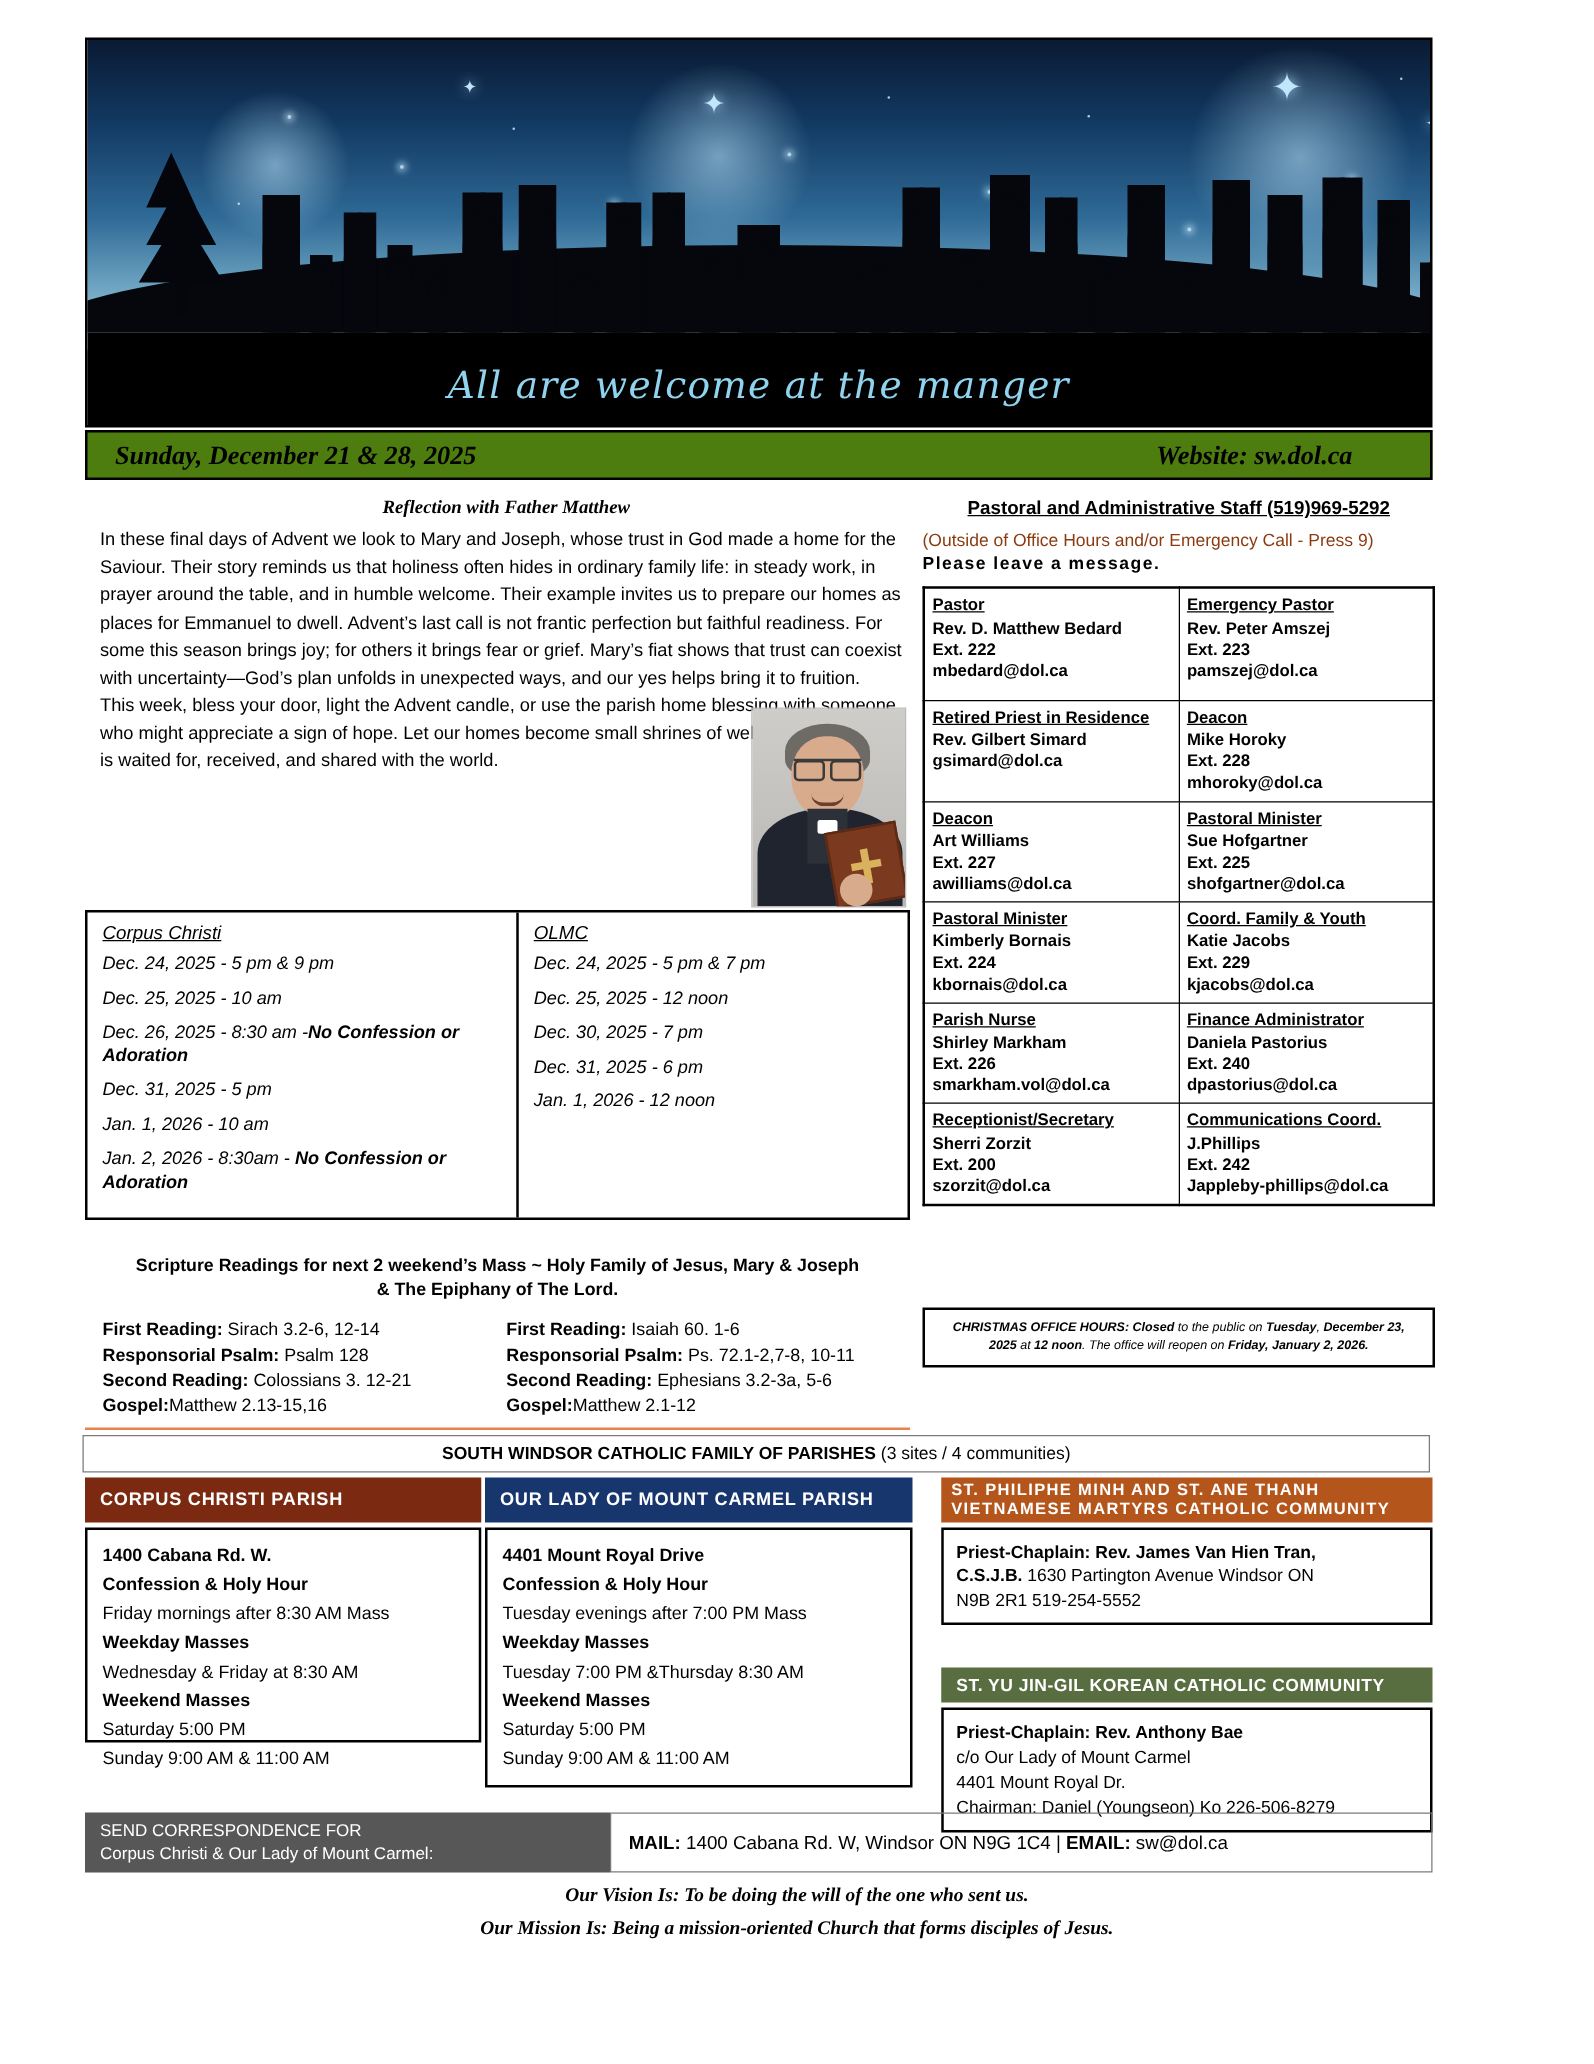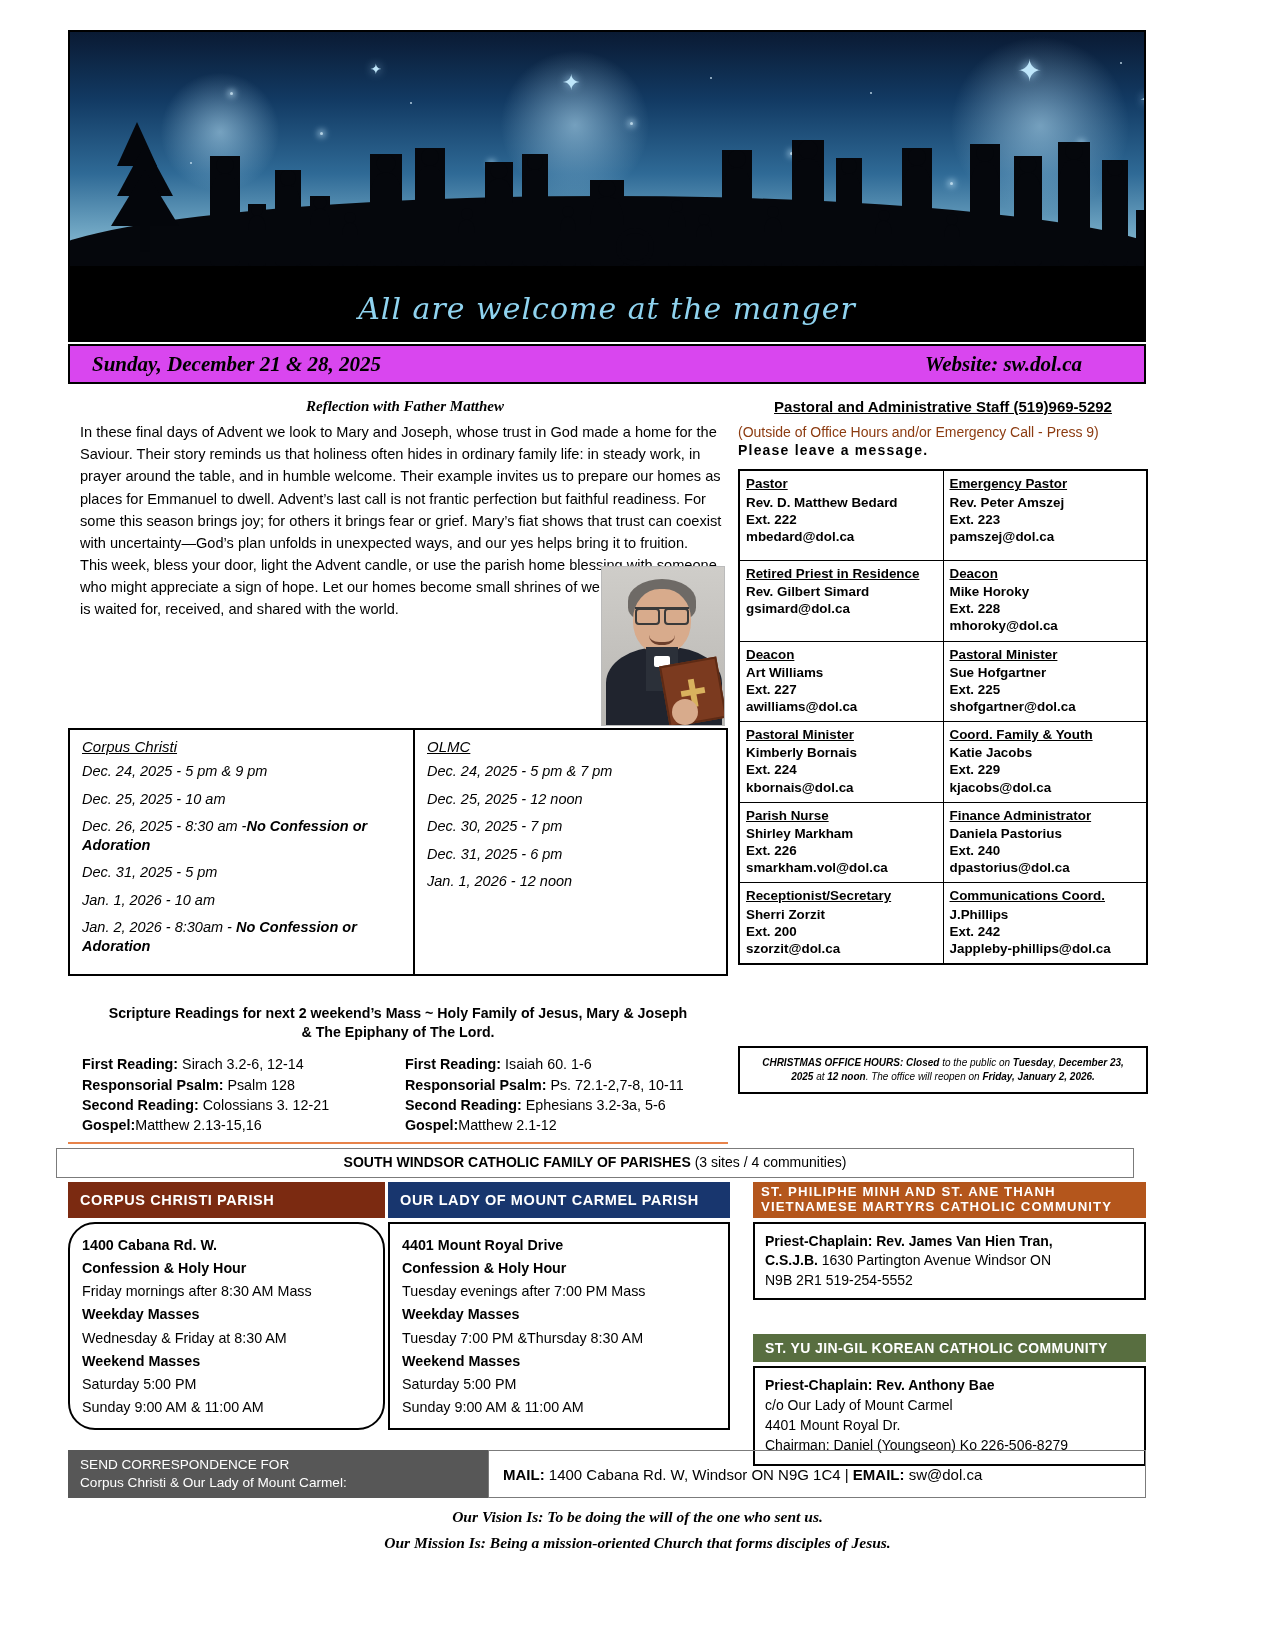--- a/index.html
+++ b/index.html
@@ -43,21 +43,21 @@
   .bandbottom { position:absolute; left:0; right:0; bottom:0; height:74px; background:#000; }
   .tagline {
     position:absolute; left:0; right:0; bottom:14px; text-align:center;
     font-family:"DejaVu Serif", serif; font-style:italic; font-size:30px; color:#8fd3ef;
     letter-spacing:1px;
   }
 
   
   .datebar {
     position:absolute; left:68px; top:344px; width:1078px; height:40px;
-    background:#d946ef; border:2px solid #000;
+    background:#4d7c0f; border:2px solid #000;
     display:flex; align-items:center; padding:0 22px;
   }
   .datebar .left { font-style:italic; font-weight:bold; font-size:21px; font-family:"Liberation Serif", serif; }
   .datebar .right { margin-left:auto; font-style:italic; font-weight:bold; font-size:21px; font-family:"Liberation Serif", serif; padding-right:40px;}
 
   
   .reflection { position:absolute; left:80px; top:398px; width:650px; }
   .reflection h2 {
     margin:0 0 6px 0; text-align:center; font-size:15px; font-style:italic; font-weight:bold;
     font-family:"Liberation Serif", serif;
@@ -111,35 +111,35 @@
   .staff-pad-tall { height:90px; }
 
   .officehours {
     position:absolute; left:738px; top:1046px; width:410px; border:2px solid #000;
     padding:8px 10px; text-align:center; font-size:10px; line-height:1.38;font-style:italic;
   }
   .officehours b { font-weight:bold; }
 
   
   .familybar {
-    position:absolute; left:56px; top:1148px; width:1078px; height:30px;
+    position:absolute; left:66px; top:1148px; width:1078px; height:30px;
     border:1px solid #7b7b7b; text-align:center; padding-top:5px; font-size:14px;
   }
   .familybar b { font-weight:bold; }
 
   .parish-headers { position:absolute; top:1182px; left:68px; width:1078px; height:36px; }
   .ph { position:absolute; top:0; height:36px; color:#fff; font-weight:bold; letter-spacing:.6px;
         display:flex; align-items:center; padding:0 12px; font-size:14.5px; }
   .ph.cc { left:0; width:317px; background:#7b2a11; }
   .ph.olmc { left:320px; width:342px; background:#18366e; }
   .ph.viet { left:685px; width:393px; background:#b4561c; flex-direction:column; align-items:flex-start;
              justify-content:center; line-height:1.12; font-size:13.2px; letter-spacing:1.1px; padding:0 8px; }
 
   .parish-box { position:absolute; border:2px solid #000; padding:10px 12px; font-size:14.3px; line-height:1.62; }
-  .parish-box.cc { left:68px; top:1222px; width:317px; height:208px;border-radius:27px; }
+  .parish-box.cc { left:68px; top:1222px; width:317px; height:172px; }
   .parish-box.olmc { left:388px; top:1222px; width:342px; height:208px; }
   .parish-box b { font-weight:bold; }
 
   .viet-box { position:absolute; left:753px; top:1222px; width:393px; border:2px solid #000;
               padding:8px 10px; font-size:14px; line-height:1.38; }
   .korean-head { position:absolute; left:753px; top:1334px; width:393px; height:28px; background:#586e40;
                  color:#fff; font-weight:bold; font-size:14px; display:flex; align-items:center; padding-left:12px; letter-spacing:.4px;}
   .korean-box { position:absolute; left:753px; top:1366px; width:393px; border:2px solid #000;
                 padding:8px 10px; font-size:14px; line-height:1.42; }
 

